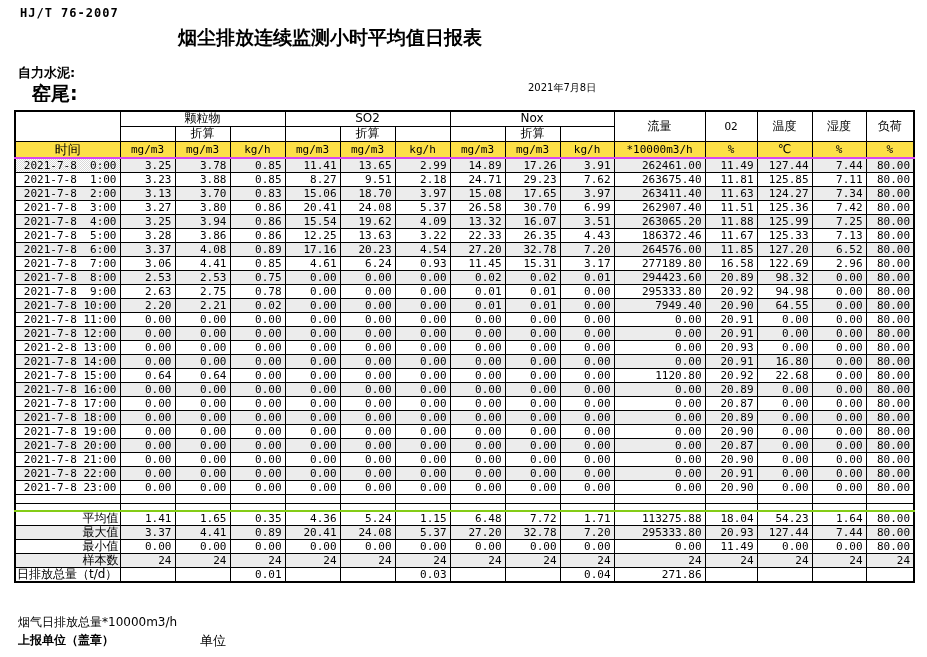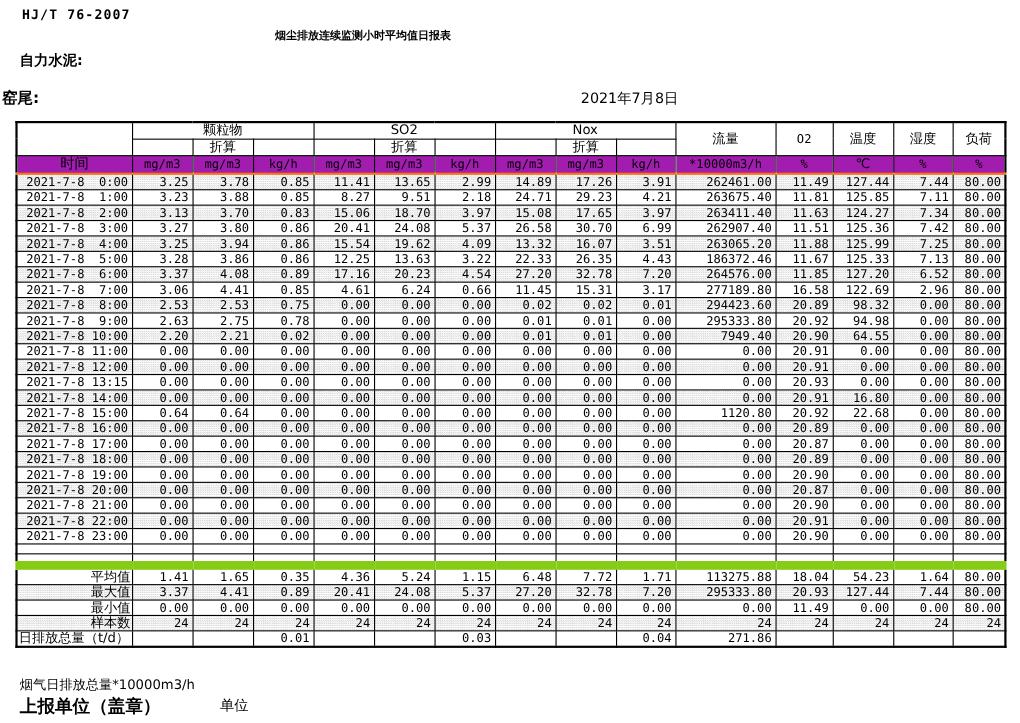--- a/index.html
+++ b/index.html
@@ -7,55 +7,55 @@
     width:927px; height:657px; background:#ffffff; position:relative;
     font-family:"DejaVu Sans","Liberation Sans",sans-serif; color:#000;
     overflow:hidden;
   }
   .standard {
     position:absolute; left:20px; top:6px;
     font:bold 12px "DejaVu Sans Mono","Liberation Mono",monospace; letter-spacing:1px;
   }
   .title {
     position:absolute; left:0; top:25px; width:660px; text-align:center;
-    font-size:10px; font-weight:bold;
+    font-size:19px; font-weight:bold;
   }
-  .company { position:absolute; left:18px; top:46px; font-size:13px; font-weight:bold; }
-  .site    { position:absolute; left:2px; top:81px; font-size:14px; font-weight:bold; }
-  .date    { position:absolute; left:528px; top:81px; font-size:13px; }
+  .company { position:absolute; left:18px; top:64px; font-size:13px; font-weight:bold; }
+  .site    { position:absolute; left:32px; top:81px; font-size:19px; font-weight:bold; }
+  .date    { position:absolute; left:528px; top:81px; font-size:10px; }
 
   table.report {
     position:absolute; left:14px; top:110px; width:899px;
     border-collapse:collapse; table-layout:fixed;
     border:2px solid #000;
     padding-left:37px;
   }
   td {
     border:1px solid #000; height:13px; overflow:hidden;
     font:11px/13px "DejaVu Sans Mono","Liberation Mono",monospace;
     text-align:right; padding:0 3px 0 0; white-space:pre;
   }
   .cjk { font-family:"DejaVu Sans","Liberation Sans",sans-serif; font-size:12px; }
   .center { text-align:center; padding:0; }
   thead tr { height:15px; }
   thead tr.green { height:17px; }
-  tr.green td { background:#a21caf; border-bottom:2px solid #f97316; }
+  tr.green td { background:#fde047; border-bottom:2px solid #d946ef; }
   .timehead { font-size:13px; }
   tr.stripe td {
     background:
       repeating-conic-gradient(#d9d9d9 0% 25%, #ffffff 0% 50%);
     background-size:2px 2px;
   }
   tr.spacer1 { height:8px; } tr.spacer1 td { height:8px; }
   tr.spacer2 { height:6px; } tr.spacer2 td { height:6px; }
-  tr.summary-first td { border-top:8px solid #84cc16;text-align:right; }
+  tr.summary-first td { border-top:2px solid #84cc16;text-align:right; }
   td.slabel { text-align:right; padding:0 1px 0 0; }
   td.tlabel { text-align:left; padding:0 0 0 1px;margin-left:13px; }
   .foot1 { position:absolute; left:18px; top:614px; font-size:12px; }
-  .foot2 { position:absolute; left:18px; top:632px; font-size:16px; font-weight:bold; }
+  .foot2 { position:absolute; left:18px; top:632px; font-size:12px; font-weight:bold; }
   .foot3 { position:absolute; left:200px; top:632px; font-size:13px; font-weight:normal; }
 </style>
 </head>
 <body>
 
 <div class="standard">HJ/T  76-2007</div>
 <div class="title">烟尘排放连续监测小时平均值日报表</div>
 <div class="company">自力水泥:</div>
 <div class="site">窑尾:</div>
 <div class="date">2021年7月8日</div>
@@ -140,21 +140,21 @@
       <tr>
         <td>2021-7-8  1:00</td>
         <td>3.23</td>
         <td>3.88</td>
         <td>0.85</td>
         <td>8.27</td>
         <td>9.51</td>
         <td>2.18</td>
         <td>24.71</td>
         <td>29.23</td>
-        <td>4.21</td>
+        <td>7.62</td>
         <td>263675.40</td>
         <td>11.81</td>
         <td>125.85</td>
         <td>7.11</td>
         <td>80.00</td>
       </tr>
       <tr class="stripe">
         <td>2021-7-8  2:00</td>
         <td>3.13</td>
         <td>3.70</td>
@@ -239,21 +239,21 @@
         <td>6.52</td>
         <td>80.00</td>
       </tr>
       <tr>
         <td>2021-7-8  7:00</td>
         <td>3.06</td>
         <td>4.41</td>
         <td>0.85</td>
         <td>4.61</td>
         <td>6.24</td>
-        <td>0.66</td>
+        <td>0.93</td>
         <td>11.45</td>
         <td>15.31</td>
         <td>3.17</td>
         <td>277189.80</td>
         <td>16.58</td>
         <td>122.69</td>
         <td>2.96</td>
         <td>80.00</td>
       </tr>
       <tr class="stripe">
@@ -335,21 +335,21 @@
         <td>0.00</td>
         <td>0.00</td>
         <td>0.00</td>
         <td>0.00</td>
         <td>20.91</td>
         <td>0.00</td>
         <td>0.00</td>
         <td>80.00</td>
       </tr>
       <tr>
-        <td>2021-7-8 13:15</td>
+        <td>2021-2-8 13:00</td>
         <td>0.00</td>
         <td>0.00</td>
         <td>0.00</td>
         <td>0.00</td>
         <td>0.00</td>
         <td>0.00</td>
         <td>0.00</td>
         <td>0.00</td>
         <td>0.00</td>
         <td>0.00</td>

